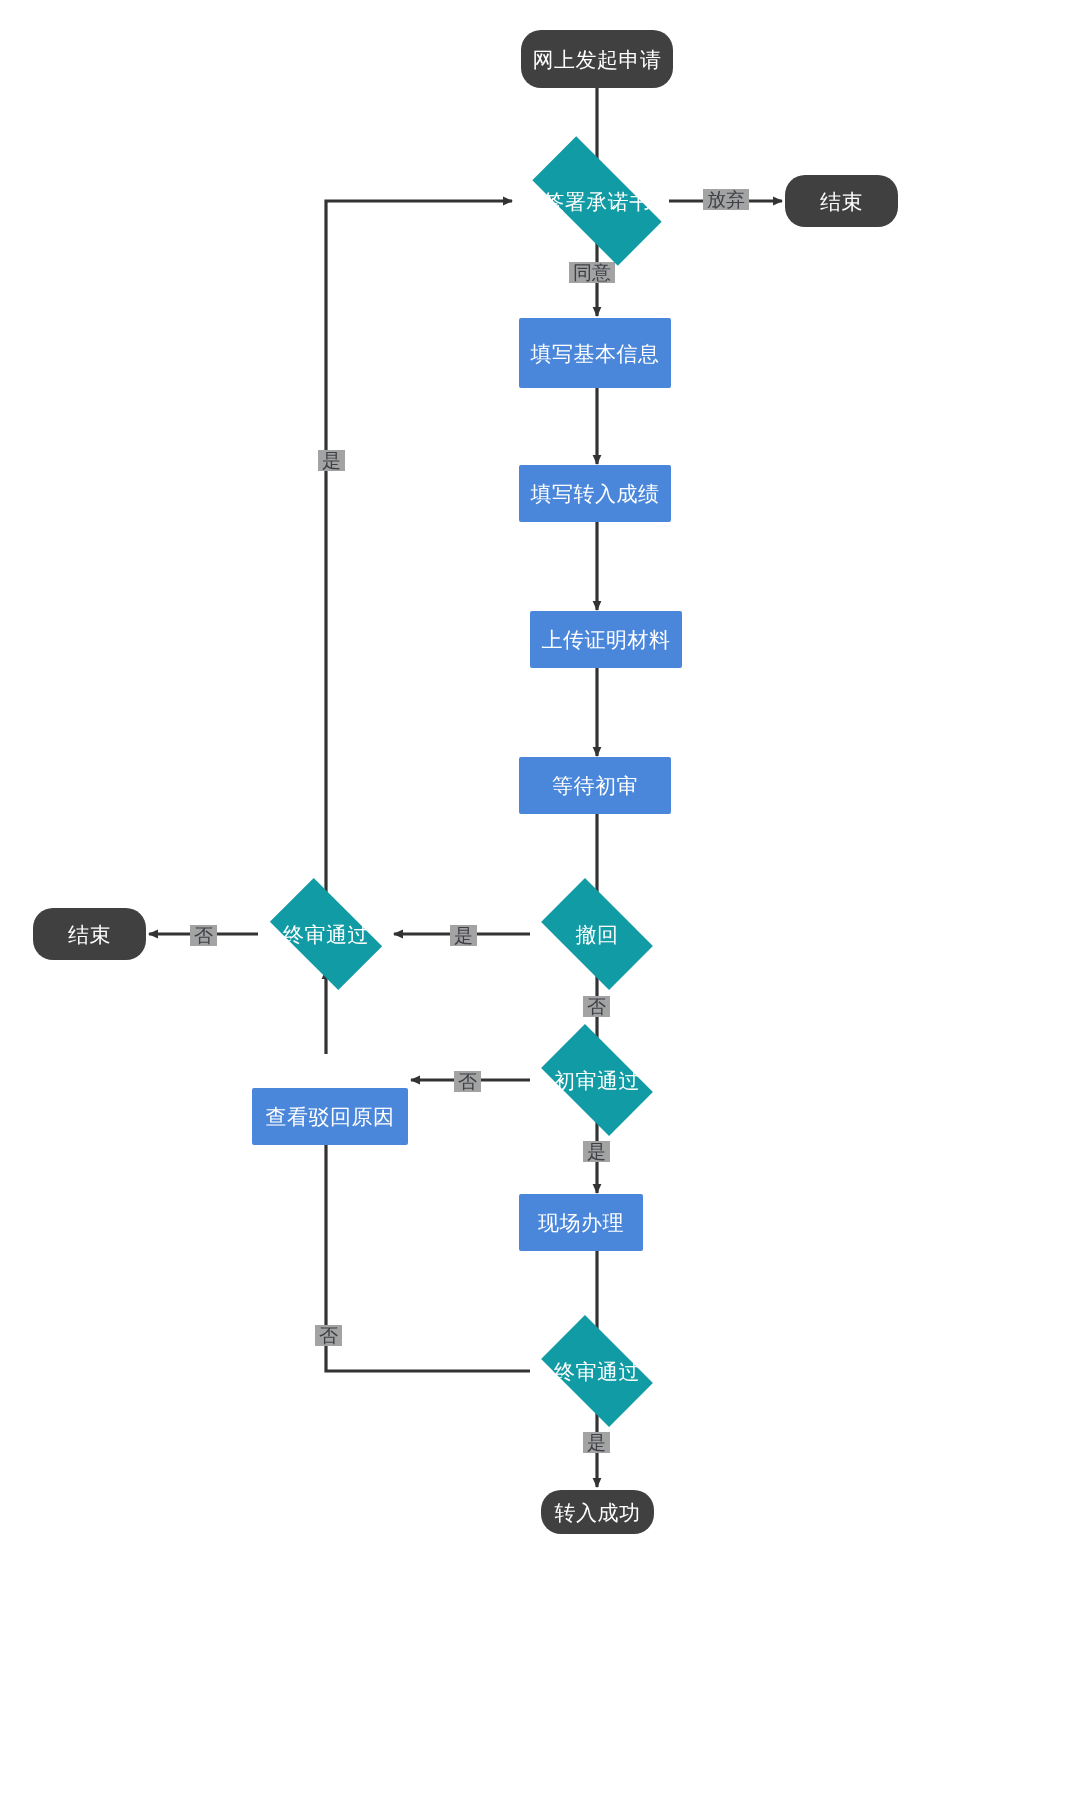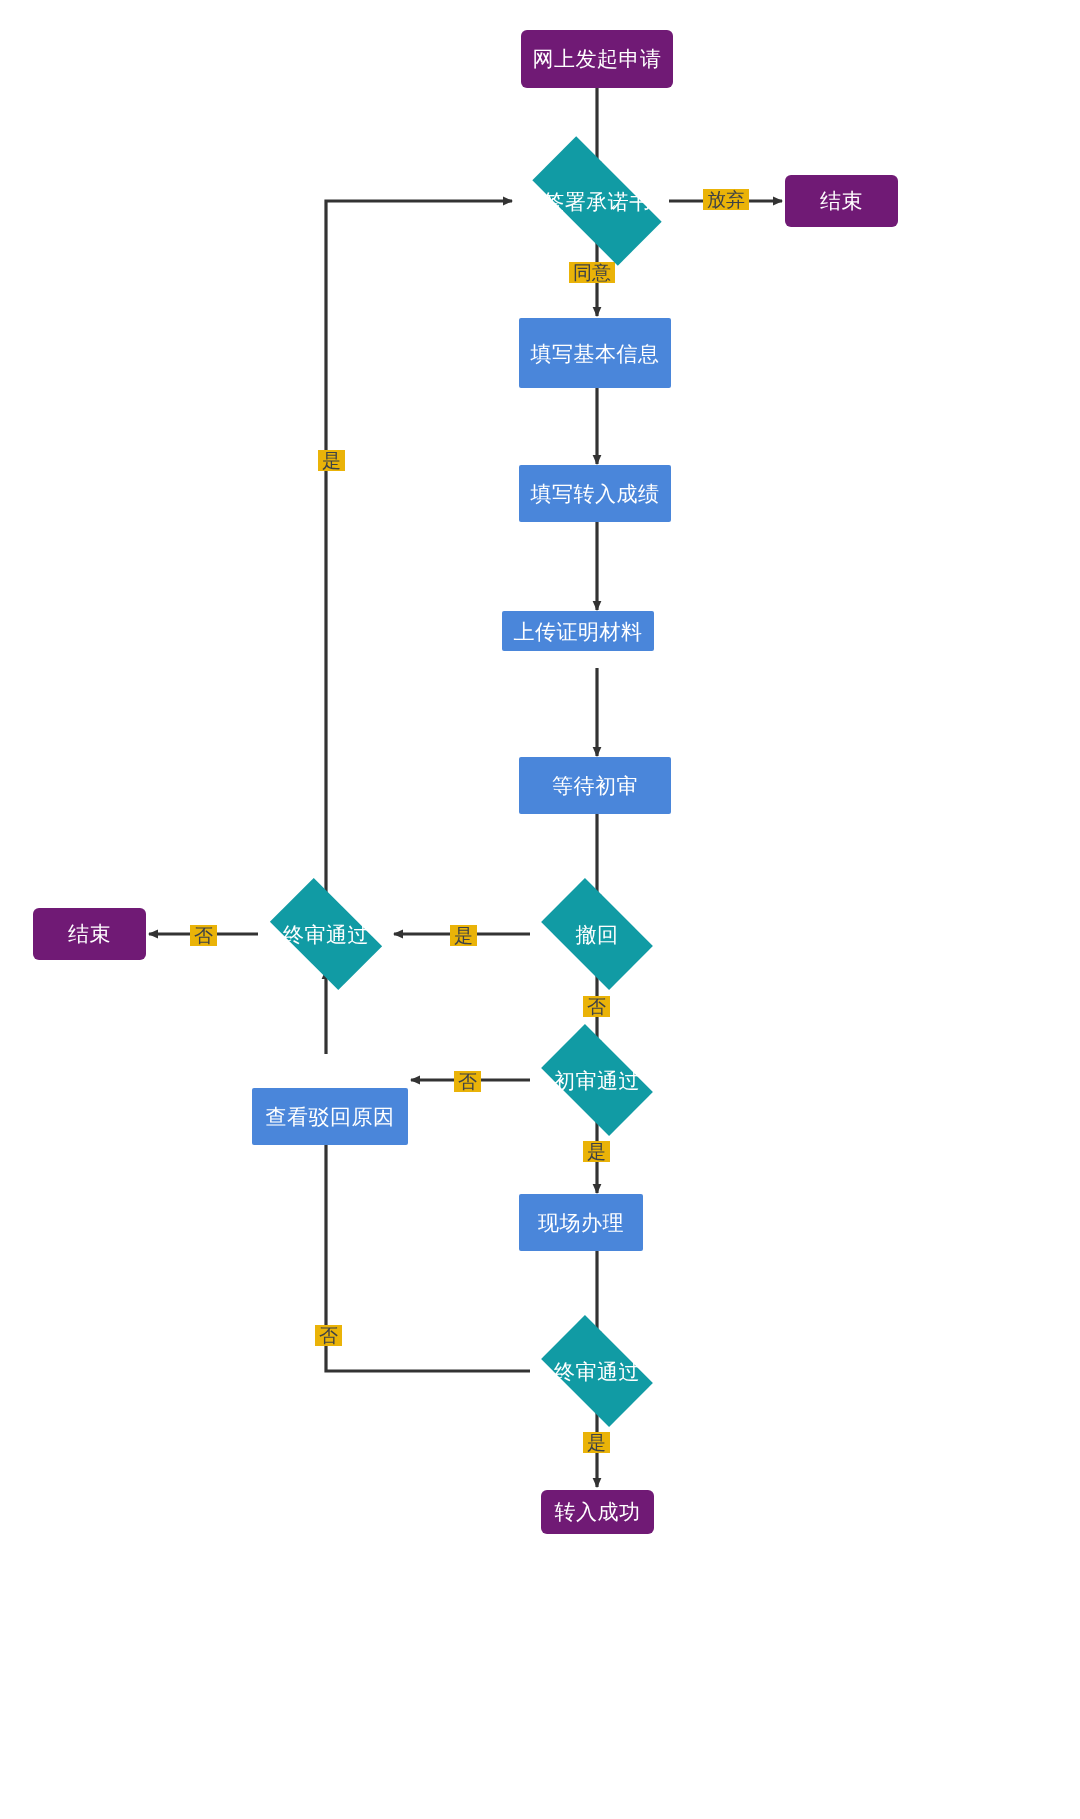--- a/index.html
+++ b/index.html
@@ -33,23 +33,22 @@
     white-space:nowrap;
     user-select:none;
   }
   .node .lbl{
     position:relative;
     z-index:3;
     line-height:1;
   }
   
   .n-term{
-    background:#701a75;
-    border-radius:6px;
-    font-family:Liberation Serif, serif;
+    background:#404040;
+    border-radius:20px;
   }
   
   .n-proc{
     background:#4a86da;
     border-radius:2px;
   }
   
   .n-dec{
     background:transparent;
   }
@@ -60,21 +59,21 @@
     width:var(--dw);
     height:var(--dw);
     transform:translate(-50%,-50%) rotate(45deg) scale(var(--sx),var(--sy));
     background:#119ba4;
     z-index:1;
   }
   .edge-label{
     position:absolute;
     font-size:19px;
     color:#3d4147;
-    background:#eab308;
+    background:#a3a3a3;
     padding:1px 4px;
     white-space:nowrap;
     line-height:1;
     user-select:none;
   }
 </style>
 </head>
 <body>
 
 <div id="canvas">
@@ -137,21 +136,21 @@
   </div>
 
   <div class="node n-proc" style="left:519px;top:318px;width:152px;height:70px;">
     <span class="lbl">填写基本信息</span>
   </div>
 
   <div class="node n-proc" style="left:519px;top:465px;width:152px;height:57px;">
     <span class="lbl">填写转入成绩</span>
   </div>
 
-  <div class="node n-proc" style="left:502px;top:611px;width:152px;height:40px;">
+  <div class="node n-proc" style="left:530px;top:611px;width:152px;height:57px;">
     <span class="lbl">上传证明材料</span>
   </div>
 
   <div class="node n-proc" style="left:519px;top:757px;width:152px;height:57px;">
     <span class="lbl">等待初审</span>
   </div>
 
   <div class="node n-dec" style="left:530px;top:903px;width:134px;height:62px;--dw:62px;--sx:1.55;--sy:1;">
     <span class="dia"></span>
     <span class="lbl">撤回</span>

